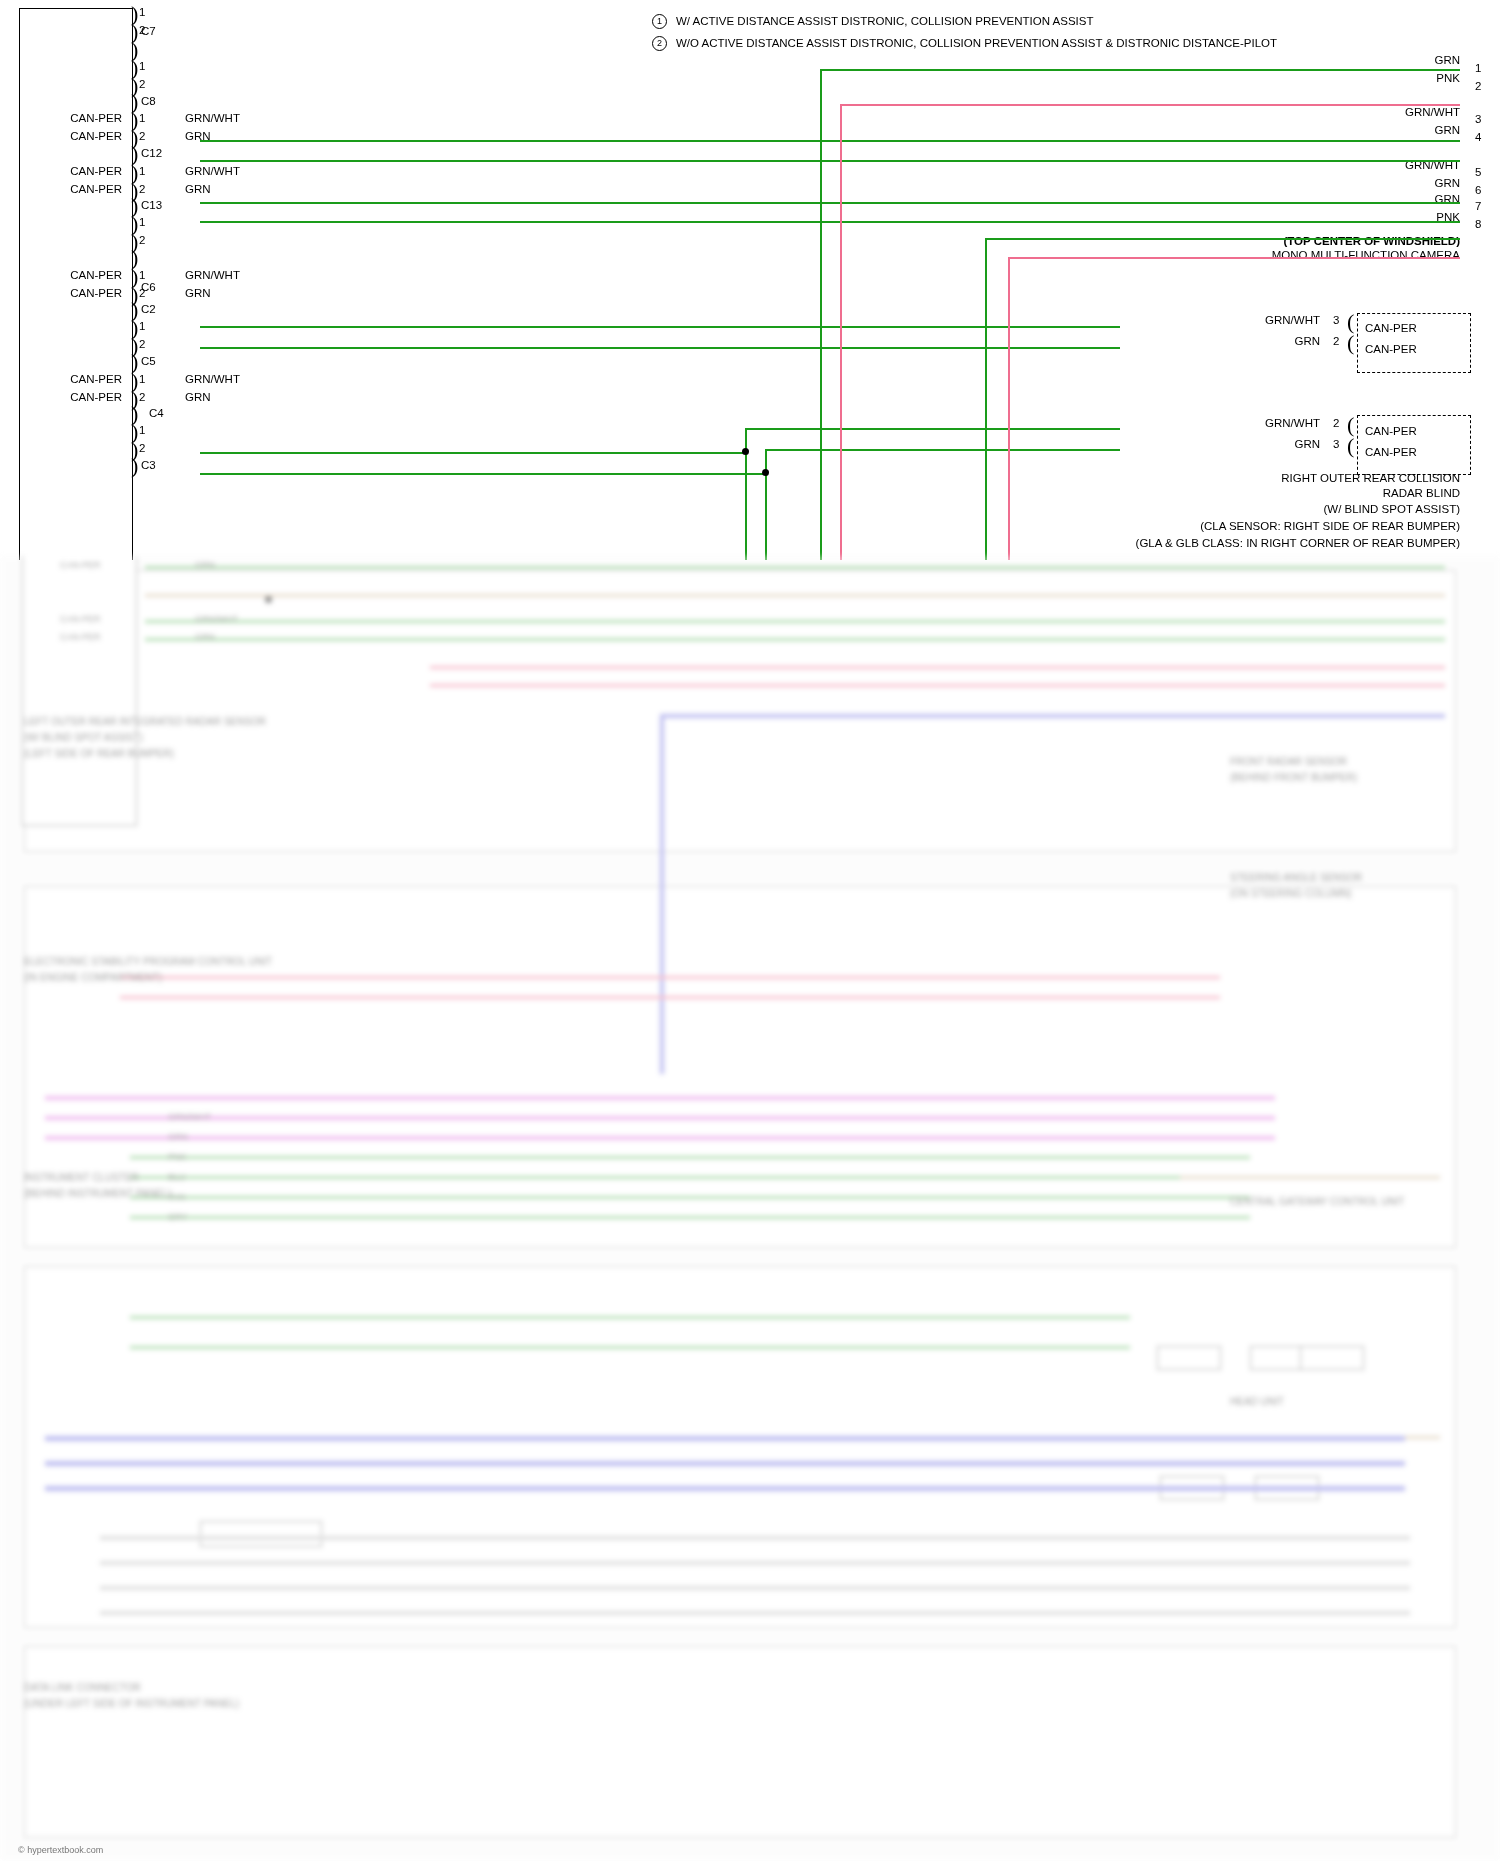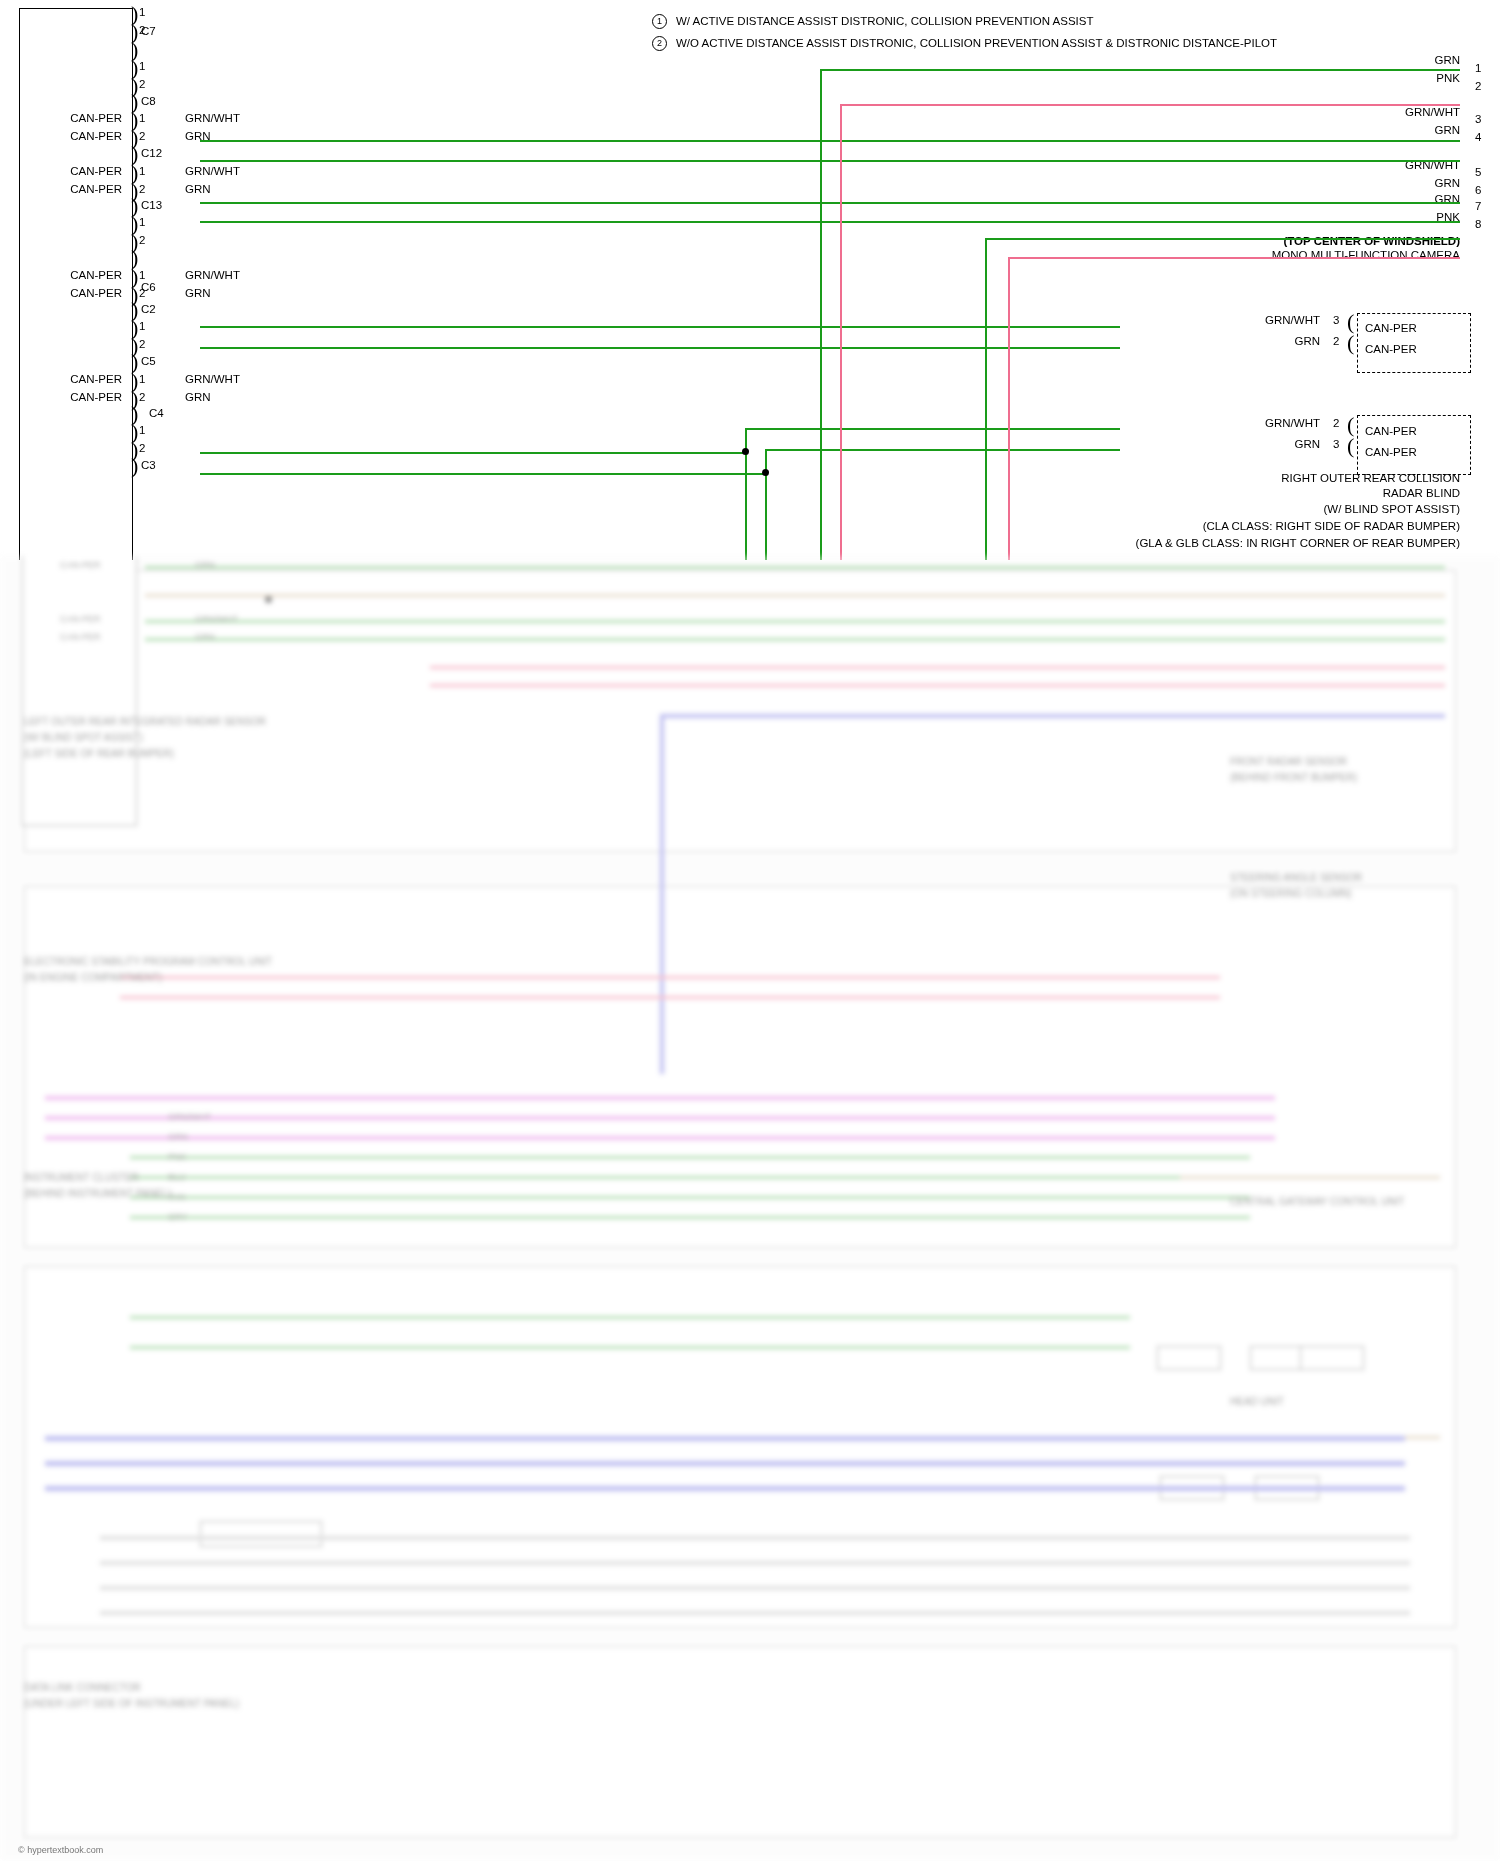--- a/index.html
+++ b/index.html
@@ -184,21 +184,21 @@
   <div class="lbl" style="left:1365px;top:425px;">CAN-PER</div>
 
   <div class="lbl r" style="left:1120px;top:438px;width:200px;">GRN</div>
   <div class="pin" style="left:1333px;top:438px;">3</div>
   <div class="brace" style="left:1347px;top:440px;">(</div>
   <div class="lbl" style="left:1365px;top:446px;">CAN-PER</div>
 
   <div class="lbl r" style="left:900px;top:472px;width:560px;">RIGHT OUTER REAR COLLISION</div>
   <div class="lbl r" style="left:900px;top:487px;width:560px;">RADAR BLIND</div>
   <div class="lbl r" style="left:900px;top:503px;width:560px;">(W/ BLIND SPOT ASSIST)</div>
-  <div class="lbl r" style="left:900px;top:520px;width:560px;">(CLA CLASS: RIGHT SIDE OF RADAR BUMPER)</div>
+  <div class="lbl r" style="left:900px;top:520px;width:560px;">(CLA SENSOR: RIGHT SIDE OF REAR BUMPER)</div>
   <div class="lbl r" style="left:900px;top:537px;width:560px;">(GLA &amp; GLB CLASS: IN RIGHT CORNER OF REAR BUMPER)</div>
 
   <div class="wire grn" style="left:820px;top:69px;width:640px;height:2px;"></div>
   <div class="wire pnk" style="left:840px;top:104px;width:620px;height:2px;"></div>
   <div class="wire grn" style="left:200px;top:140px;width:1260px;height:2px;"></div>
   <div class="wire grn" style="left:200px;top:160px;width:1260px;height:2px;"></div>
   <div class="wire grn" style="left:200px;top:202px;width:1260px;height:2px;"></div>
   <div class="wire grn" style="left:200px;top:221px;width:1260px;height:2px;"></div>
   <div class="wire grn" style="left:985px;top:238px;width:475px;height:2px;"></div>
   <div class="wire pnk" style="left:1008px;top:257px;width:452px;height:2px;"></div>

